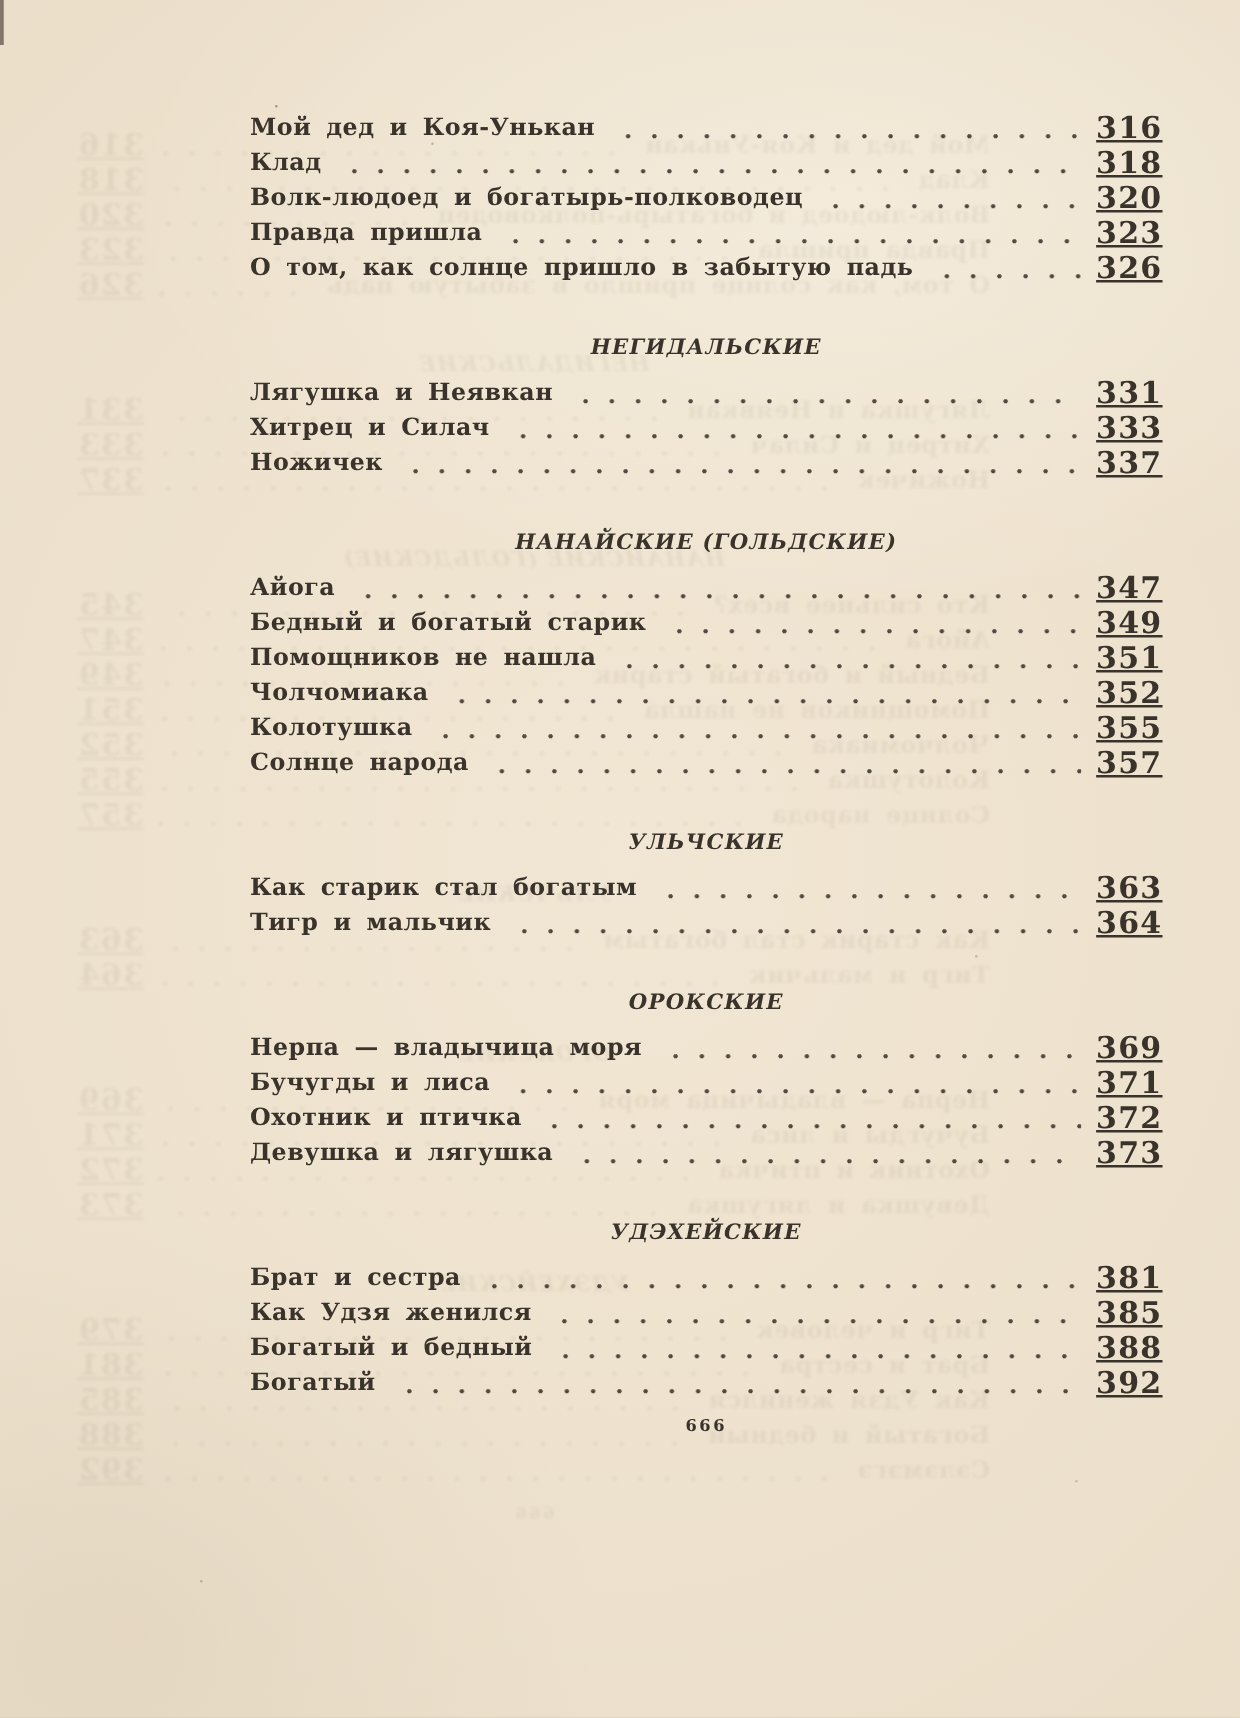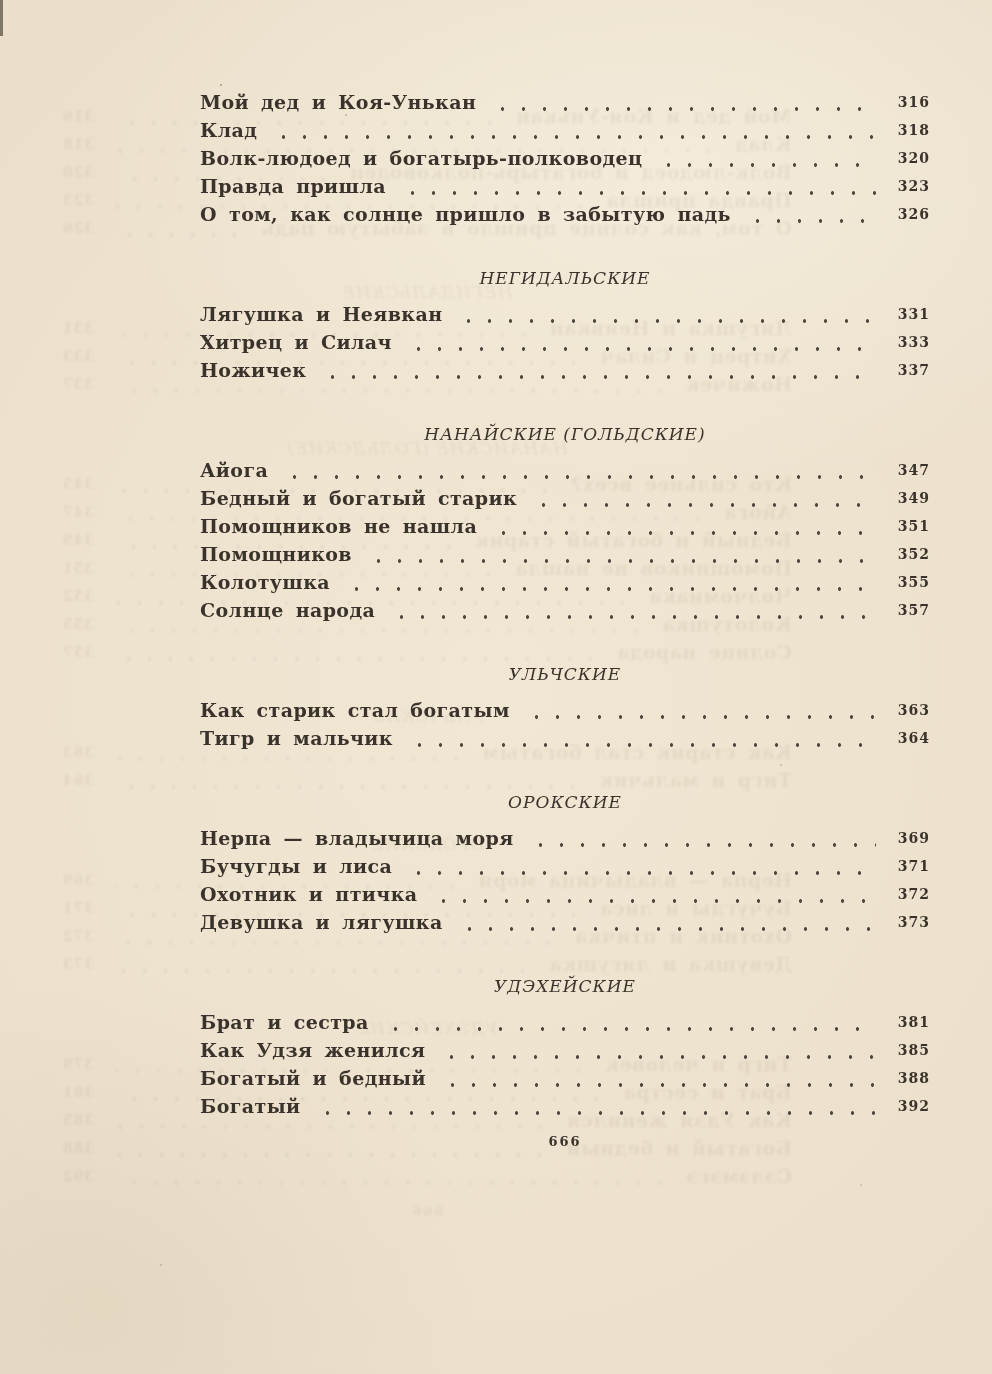--- a/index.html
+++ b/index.html
@@ -57,33 +57,34 @@
   .toc-leader {
     flex: 1;
     align-self: stretch;
     margin: 0 12px 0 14px;
     background-image: radial-gradient(circle, rgba(58,51,43,0.88) 1.5px, rgba(58,51,43,0) 2px);
     background-size: 21px 8px;
     background-repeat: repeat-x;
     background-position: 2px calc(100% - 3px);
   }
   .toc-page {
-    font-size: 14px;
+    font-size: 24px;
     font-weight: 700;
     min-width: 42px;
     text-align: right;
     letter-spacing: 1px;
+    text-decoration: underline;
   }
   .section-heading {
     height: 28px;
     line-height: 28px;
     margin: 36px 0 8px 0;
     text-align: center;
     font-style: italic;
-    font-weight: 400;
+    font-weight: 700;
     font-size: 17px;
     letter-spacing: 1px;
   }
   .folio {
     margin-top: 8px;
     height: 28px;
     line-height: 28px;
     text-align: center;
     font-size: 13px;
     font-weight: 700;
@@ -310,21 +311,21 @@
         <span class="toc-title">Бедный и богатый старик</span>
         <span class="toc-leader"></span>
         <span class="toc-page">349</span>
       </div>
       <div class="toc-row">
         <span class="toc-title">Помощников не нашла</span>
         <span class="toc-leader"></span>
         <span class="toc-page">351</span>
       </div>
       <div class="toc-row">
-        <span class="toc-title">Помощников</span>
+        <span class="toc-title">Чолчомиака</span>
         <span class="toc-leader"></span>
         <span class="toc-page">352</span>
       </div>
       <div class="toc-row">
         <span class="toc-title">Колотушка</span>
         <span class="toc-leader"></span>
         <span class="toc-page">355</span>
       </div>
       <div class="toc-row">
         <span class="toc-title">Солнце народа</span>

